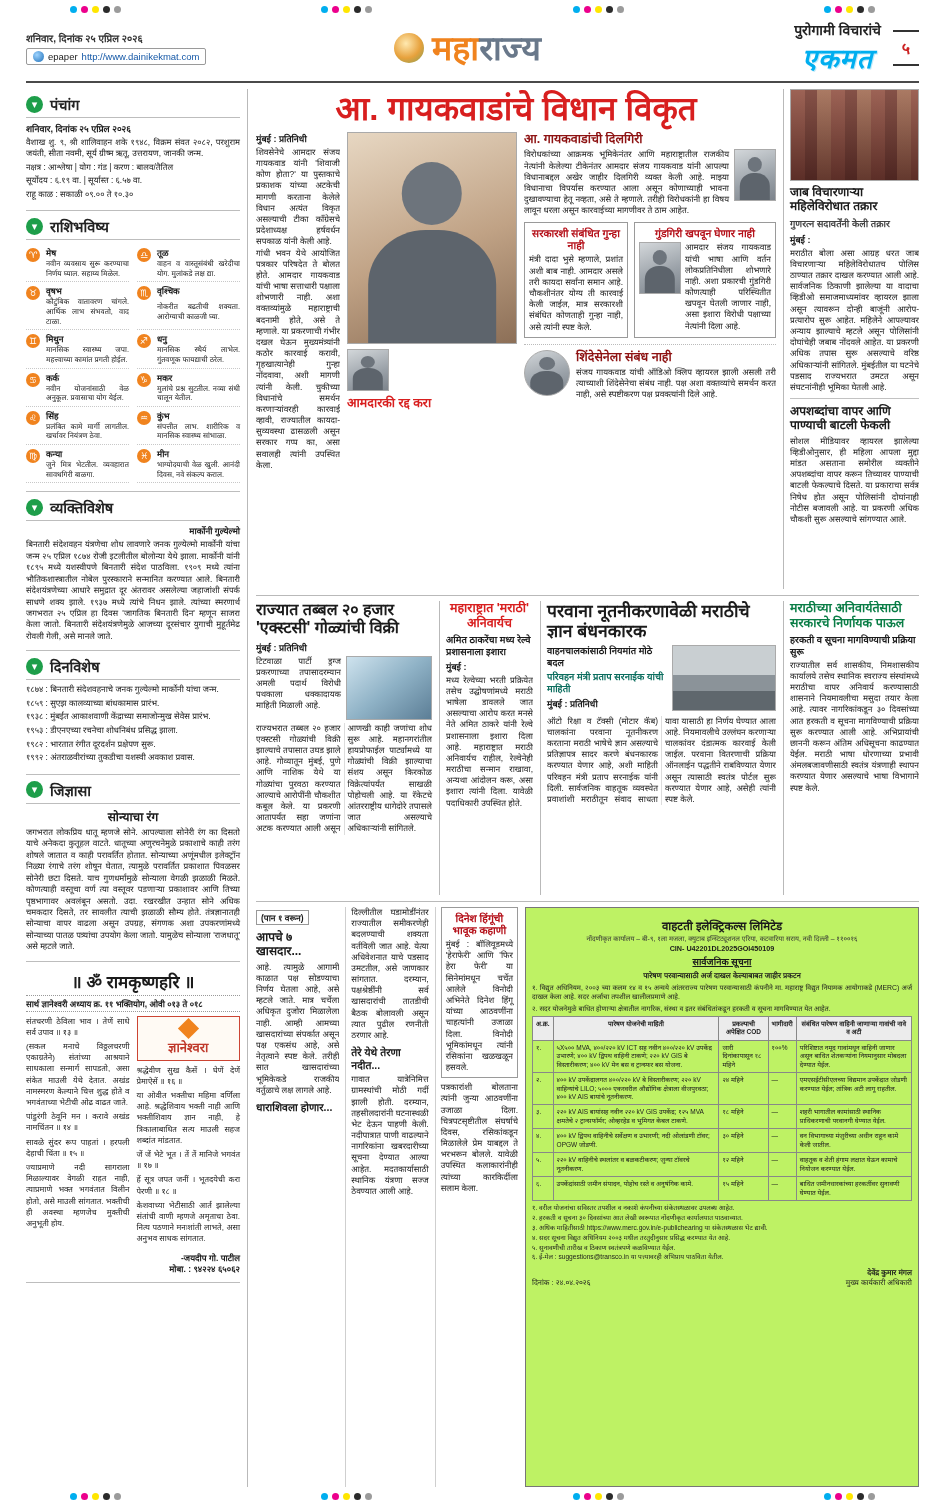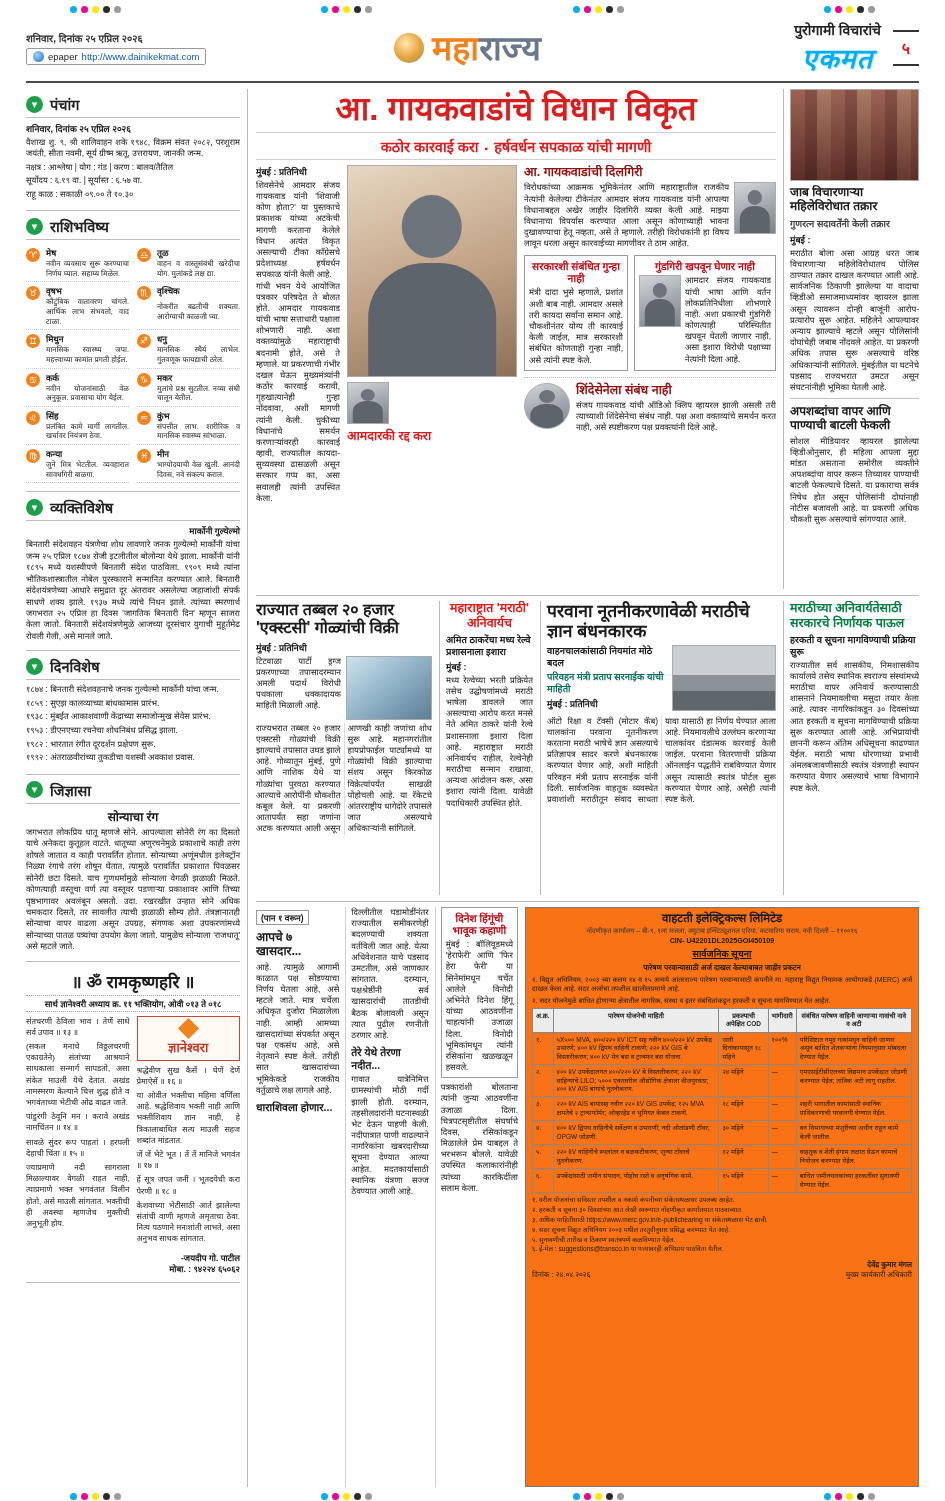--- a/index.html
+++ b/index.html
@@ -45,21 +45,21 @@
   .rashi-item{display:grid;grid-template-columns:16px 1fr;column-gap:4px;padding:3px 0;border-bottom:1px dotted #c8c8c8;align-items:start;}
   .rashi-ico{grid-row:span 2;width:14px;height:14px;border-radius:50%;background:#f0831e;color:#fff;font-size:9px;display:flex;align-items:center;justify-content:center;margin-top:1px;}
   .rashi-name{font-weight:bold;font-size:8.6px;}
   .rashi-text{font-size:7.4px;line-height:1.3;text-align:justify;grid-column:2;}
 
   .person-line{font-size:8.6px;font-weight:bold;text-align:right;margin-bottom:2px;}
   .din-item{font-size:8.3px;line-height:1.4;margin-bottom:2px;text-align:justify;}
   .topic{font-size:12px;font-weight:bold;text-align:center;margin-bottom:2px;}
 
   .om-title{font-size:17px;font-weight:bold;text-align:center;margin:3px 0 2px;}
-  .om-sub{font-size:8.4px;font-weight:bold;text-align:center;border-top:1px dotted #999;border-bottom:1px dotted #999;padding:2px 0;margin-bottom:4px;}
+  .om-sub{font-size:8.4px;font-weight:bold;border-top:1px dotted #999;border-bottom:1px dotted #999;padding:2px 0;margin-bottom:4px;}
   .om-grid{display:grid;grid-template-columns:1fr 1fr;column-gap:7px;}
   .om-col{font-size:8px;}
   .om-line{margin-bottom:3px;line-height:1.4;text-align:justify;font-size:8px;}
   .dny-logo{border:1px solid #cc4433;padding:4px 3px;text-align:center;margin-bottom:4px;background:#fffaf4;}
   .dny-ico{width:15px;height:15px;margin:0 auto 2px;background:#f0831e;transform:rotate(45deg);}
   .dny-text{color:#c0392b;font-weight:bold;font-size:13px;}
   .om-footer{display:flex;flex-direction:column;align-items:flex-end;font-size:8.5px;font-weight:bold;margin-top:4px;}
 
   
   .main{display:flex;flex-direction:column;gap:6px;}
@@ -120,21 +120,21 @@
   
   .bottom-left{display:grid;grid-template-columns:1fr 1fr 1fr;column-gap:6px;overflow:hidden;}
   .bl-col{overflow:hidden;}
   .bl-col + .bl-col{border-left:1px solid #cfcfcf;padding-left:5px;}
   .cont-label{font-size:8.5px;font-weight:bold;border:1px solid #999;display:inline-block;padding:1px 4px;margin-bottom:3px;}
   .bl-head{font-weight:bold;font-size:12px;line-height:1.2;margin:2px 0 3px;}
   .bl-head.sm{font-size:10.5px;margin-top:5px;}
   .hingoo{margin-bottom:4px;}
 
   
-  .notice{border:1px solid #777;padding:2px 6px;font-size:7px;overflow:hidden;background:#f97316;}
+  .notice{border:1px solid #777;padding:10px 6px;font-size:7px;overflow:hidden;background:#bef264;}
   .notice-company{font-weight:bold;font-size:11.5px;text-align:center;}
   .notice-addr{font-size:6.8px;text-align:center;color:#333;margin-top:1px;}
   .notice-cin{font-size:7.2px;text-align:center;font-weight:bold;margin:1px 0;}
   .notice-title{font-size:9.5px;font-weight:bold;text-align:center;text-decoration:underline;margin:2px 0;}
   .notice-sub{font-size:7.4px;font-weight:bold;text-align:center;margin-bottom:3px;}
   .npara-line{font-size:6.9px;line-height:1.35;text-align:justify;margin-bottom:2px;}
   .notice table{width:100%;border-collapse:collapse;margin:3px 0;}
   .notice th,.notice td{border:1px solid #888;padding:3px 3px;vertical-align:top;font-size:6.5px;line-height:1.3;text-align:left;}
   .notice th{background:#ececec;text-align:center;font-weight:bold;}
   .nfoot-line{font-size:6.6px;line-height:1.35;text-align:justify;margin-bottom:1px;}
@@ -351,23 +351,20 @@
         </div>
       </section>
 
     </aside>
 
     <div class="main">
 
       <div class="row1">
         <article class="lead">
           <h1 class="lead-head">आ. गायकवाडांचे विधान विकृत</h1>
-          <div class="lead-sub">
-            <span>कठोर कारवाई करा</span><span class="sq">▪</span><span>हर्षवर्धन सपकाळ यांची मागणी</span>
-          </div>
           <div class="lead-grid">
             <div class="colA">
               <div class="byline">मुंबई : प्रतिनिधी</div>
               <div class="t">शिवसेनेचे आमदार संजय गायकवाड यांनी 'शिवाजी कोण होता?' या पुस्तकाचे प्रकाशक यांच्या अटकेची मागणी करताना केलेले विधान अत्यंत विकृत असल्याची टीका काँग्रेसचे प्रदेशाध्यक्ष हर्षवर्धन सपकाळ यांनी केली आहे.</div>
               <div class="t">गांधी भवन येथे आयोजित पत्रकार परिषदेत ते बोलत होते. आमदार गायकवाड यांची भाषा सत्ताधारी पक्षाला शोभणारी नाही. अशा वक्तव्यांमुळे महाराष्ट्राची बदनामी होते, असे ते म्हणाले. या प्रकरणाची गंभीर दखल घेऊन मुख्यमंत्र्यांनी कठोर कारवाई करावी, गृहखात्यानेही गुन्हा नोंदवावा, अशी मागणी त्यांनी केली. चुकीच्या विधानांचे समर्थन करणाऱ्यांवरही कारवाई व्हावी, राज्यातील कायदा-सुव्यवस्था ढासळली असून सरकार गप्प का, असा सवालही त्यांनी उपस्थित केला.</div>
             </div>
             <div class="colB">
               <div class="photo warm sil main-photo"></div>
               <div class="amdarki">
                 <div class="thumb photo sil"></div>

